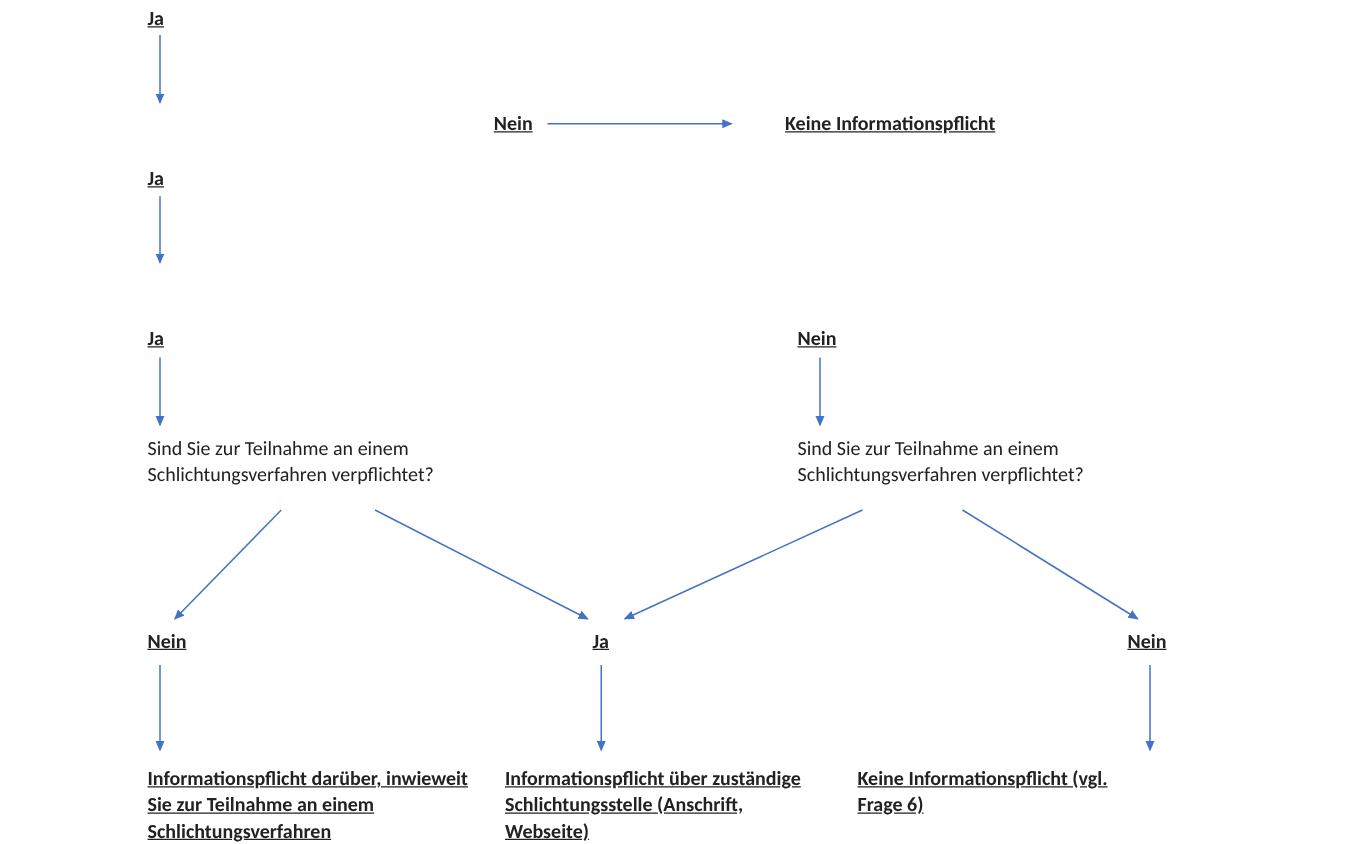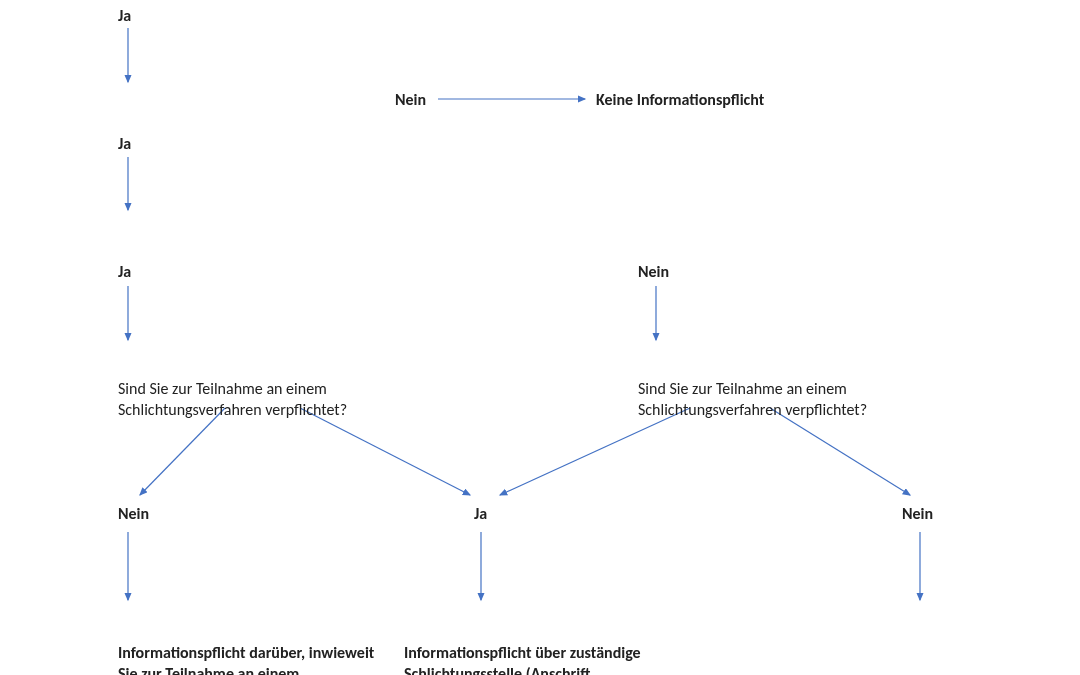--- a/index.html
+++ b/index.html
@@ -16,22 +16,22 @@
   }
   .canvas {
     position: relative;
     width: 1080px;
     height: 675px;
   }
   .label {
     position: absolute;
     white-space: nowrap;
   }
-  .bold { font-weight: 700; }
-  .wrap { white-space: normal; margin-top: 29px; }
+  .bold { font-weight: 700; text-decoration: underline; }
+  .wrap { white-space: normal; }
   svg.arrows {
     position: absolute;
     left: 0; top: 0;
     width: 1080px; height: 675px;
     pointer-events: none;
   }
   .arrow-line {
     stroke: #4472C4;
     stroke-width: 1.2;
     fill: none;
@@ -73,31 +73,32 @@
     <line class="arrow-line" x1="128" y1="532" x2="128" y2="600" marker-end="url(#ah)"></line>
 
     <line class="arrow-line" x1="481" y1="532" x2="481" y2="600" marker-end="url(#ah)"></line>
 
     <line class="arrow-line" x1="920" y1="532" x2="920" y2="600" marker-end="url(#ah)"></line>
   </svg>
 
   <div class="label bold" style="left:118px; top:6px;">Ja</div>
 
   <div class="label bold" style="left:395px; top:90px;">Nein</div>
-  <div class="label bold" style="left:596px; top:90px;">Keine Informationspflicht</div>
+  <div class="label bold" style="left:628px; top:90px;">Keine Informationspflicht</div>
 
   <div class="label bold" style="left:118px; top:134px;">Ja</div>
 
 
   <div class="label bold" style="left:118px; top:262px;">Ja</div>
   <div class="label bold" style="left:638px; top:262px;">Nein</div>
 
   <div class="label wrap" style="left:118px; top:350px; width:280px;">Sind Sie zur Teilnahme an einem Schlichtungsverfahren verpflichtet?</div>
   <div class="label wrap" style="left:638px; top:350px; width:280px;">Sind Sie zur Teilnahme an einem Schlichtungsverfahren verpflichtet?</div>
 
   <div class="label bold" style="left:118px; top:504px;">Nein</div>
   <div class="label bold" style="left:474px; top:504px;">Ja</div>
   <div class="label bold" style="left:902px; top:504px;">Nein</div>
 
   <div class="label bold wrap" style="left:118px; top:614px; width:260px;">Informationspflicht darüber, inwieweit Sie zur Teilnahme an einem Schlichtungsverfahren</div>
   <div class="label bold wrap" style="left:404px; top:614px; width:240px;">Informationspflicht über zuständige Schlichtungsstelle (Anschrift, Webseite)</div>
+  <div class="label bold wrap" style="left:686px; top:614px; width:220px;">Keine Informationspflicht (vgl. Frage 6)</div>
 
 </div>
 
 </body></html>

